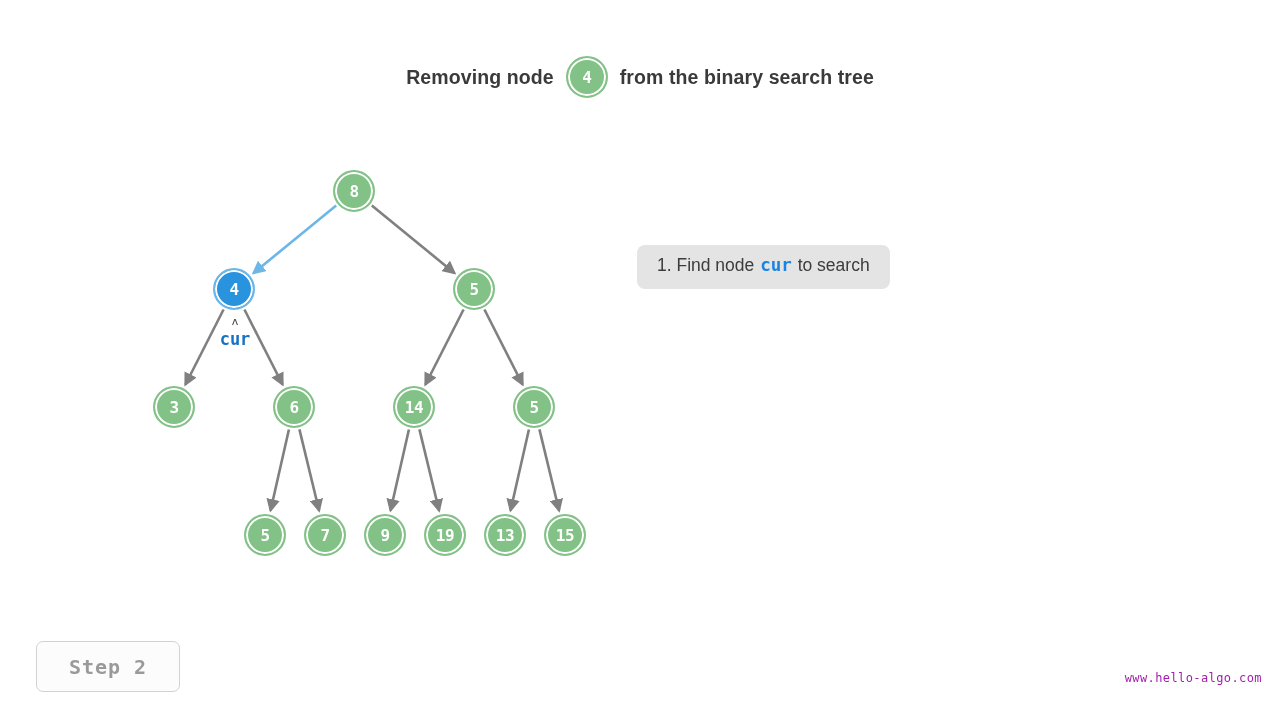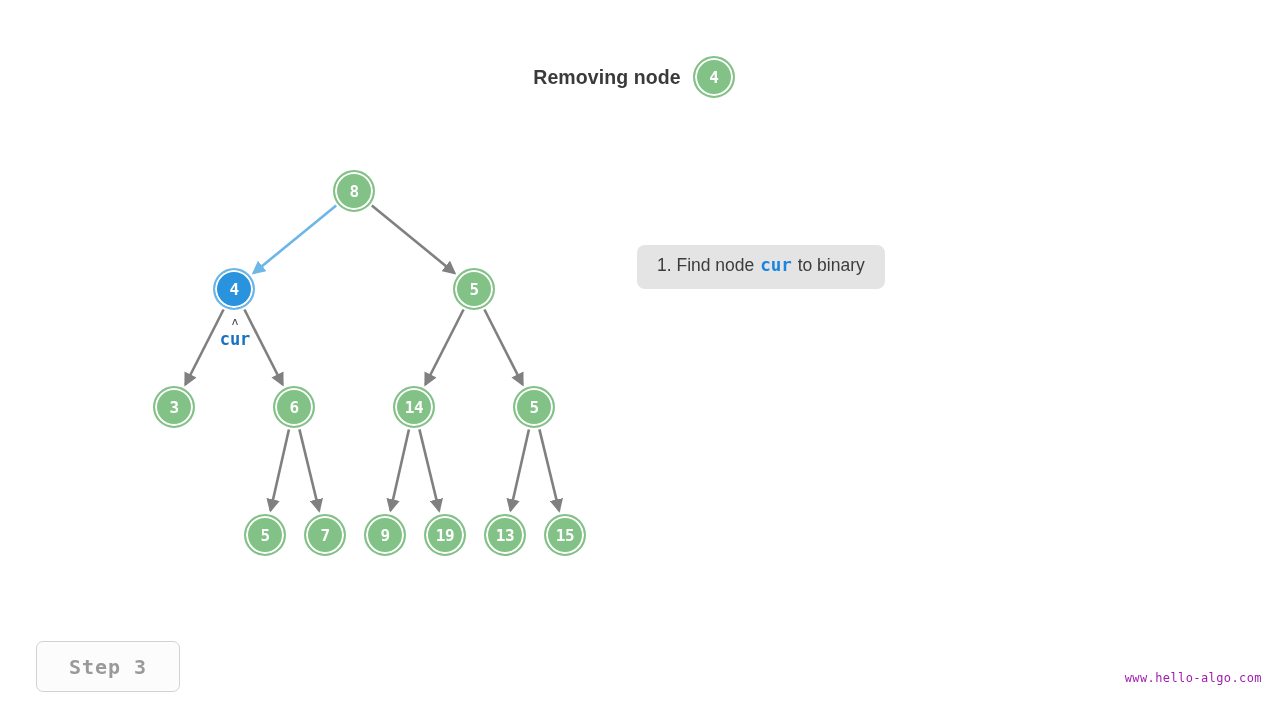--- a/index.html
+++ b/index.html
@@ -165,20 +165,21 @@
   }
 </style>
 </head>
 <body>
 
 <div id="title-bar">
   <span class="title-text">Removing node</span>
   <span class="title-badge">
     <span class="node green">4</span>
   </span>
+  <span class="title-text">from the binary search tree</span>
 </div>
 
 <svg id="tree-canvas" viewBox="0 0 1280 720" xmlns="http://www.w3.org/2000/svg">
   <defs>
     <marker id="arrow-gray" viewBox="0 0 10 10" refX="8.5" refY="5" markerWidth="5.2" markerHeight="5.2" orient="auto-start-reverse">
       <path d="M 0 0 L 10 5 L 0 10 z" fill="#808080"></path>
     </marker>
     <marker id="arrow-blue" viewBox="0 0 10 10" refX="8.5" refY="5" markerWidth="5.2" markerHeight="5.2" orient="auto-start-reverse">
       <path d="M 0 0 L 10 5 L 0 10 z" fill="#6cb6e8"></path>
     </marker>
@@ -218,18 +219,18 @@
 <div id="cur-pointer">
   <div id="cur-caret">ʌ</div>
   <div id="cur-label">cur</div>
 </div>
 
 <div id="annotation-box">
   <span>1. Find node</span>
   <span>&nbsp;</span>
   <span class="hl">cur</span>
   <span>&nbsp;</span>
-  <span>to binary</span>
+  <span>to search</span>
 </div>
 
-<div id="step-badge">Step 3</div>
+<div id="step-badge">Step 2</div>
 
 <div id="watermark">www.hello-algo.com</div>
 
 </body></html>

